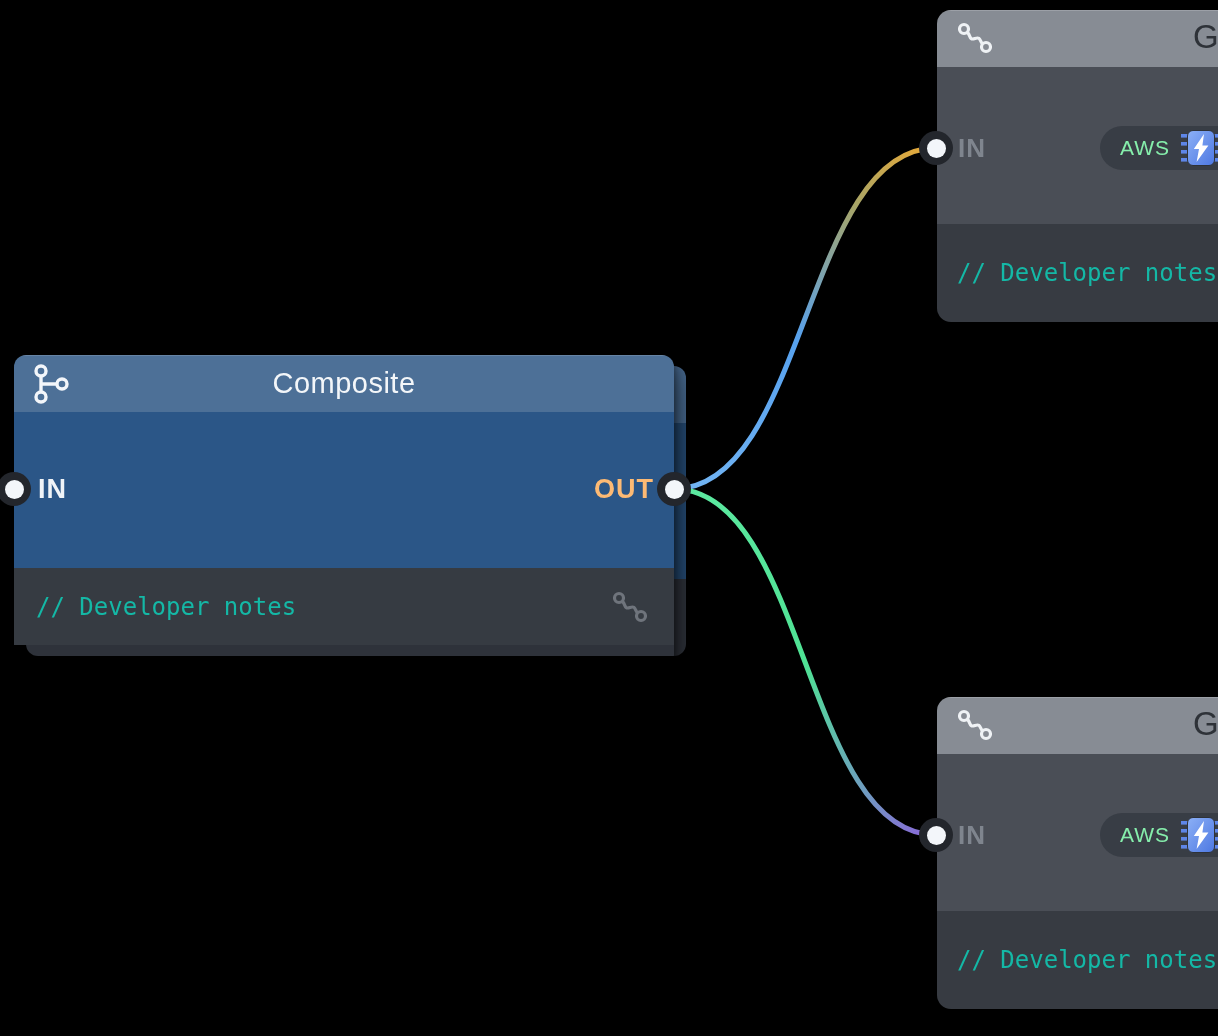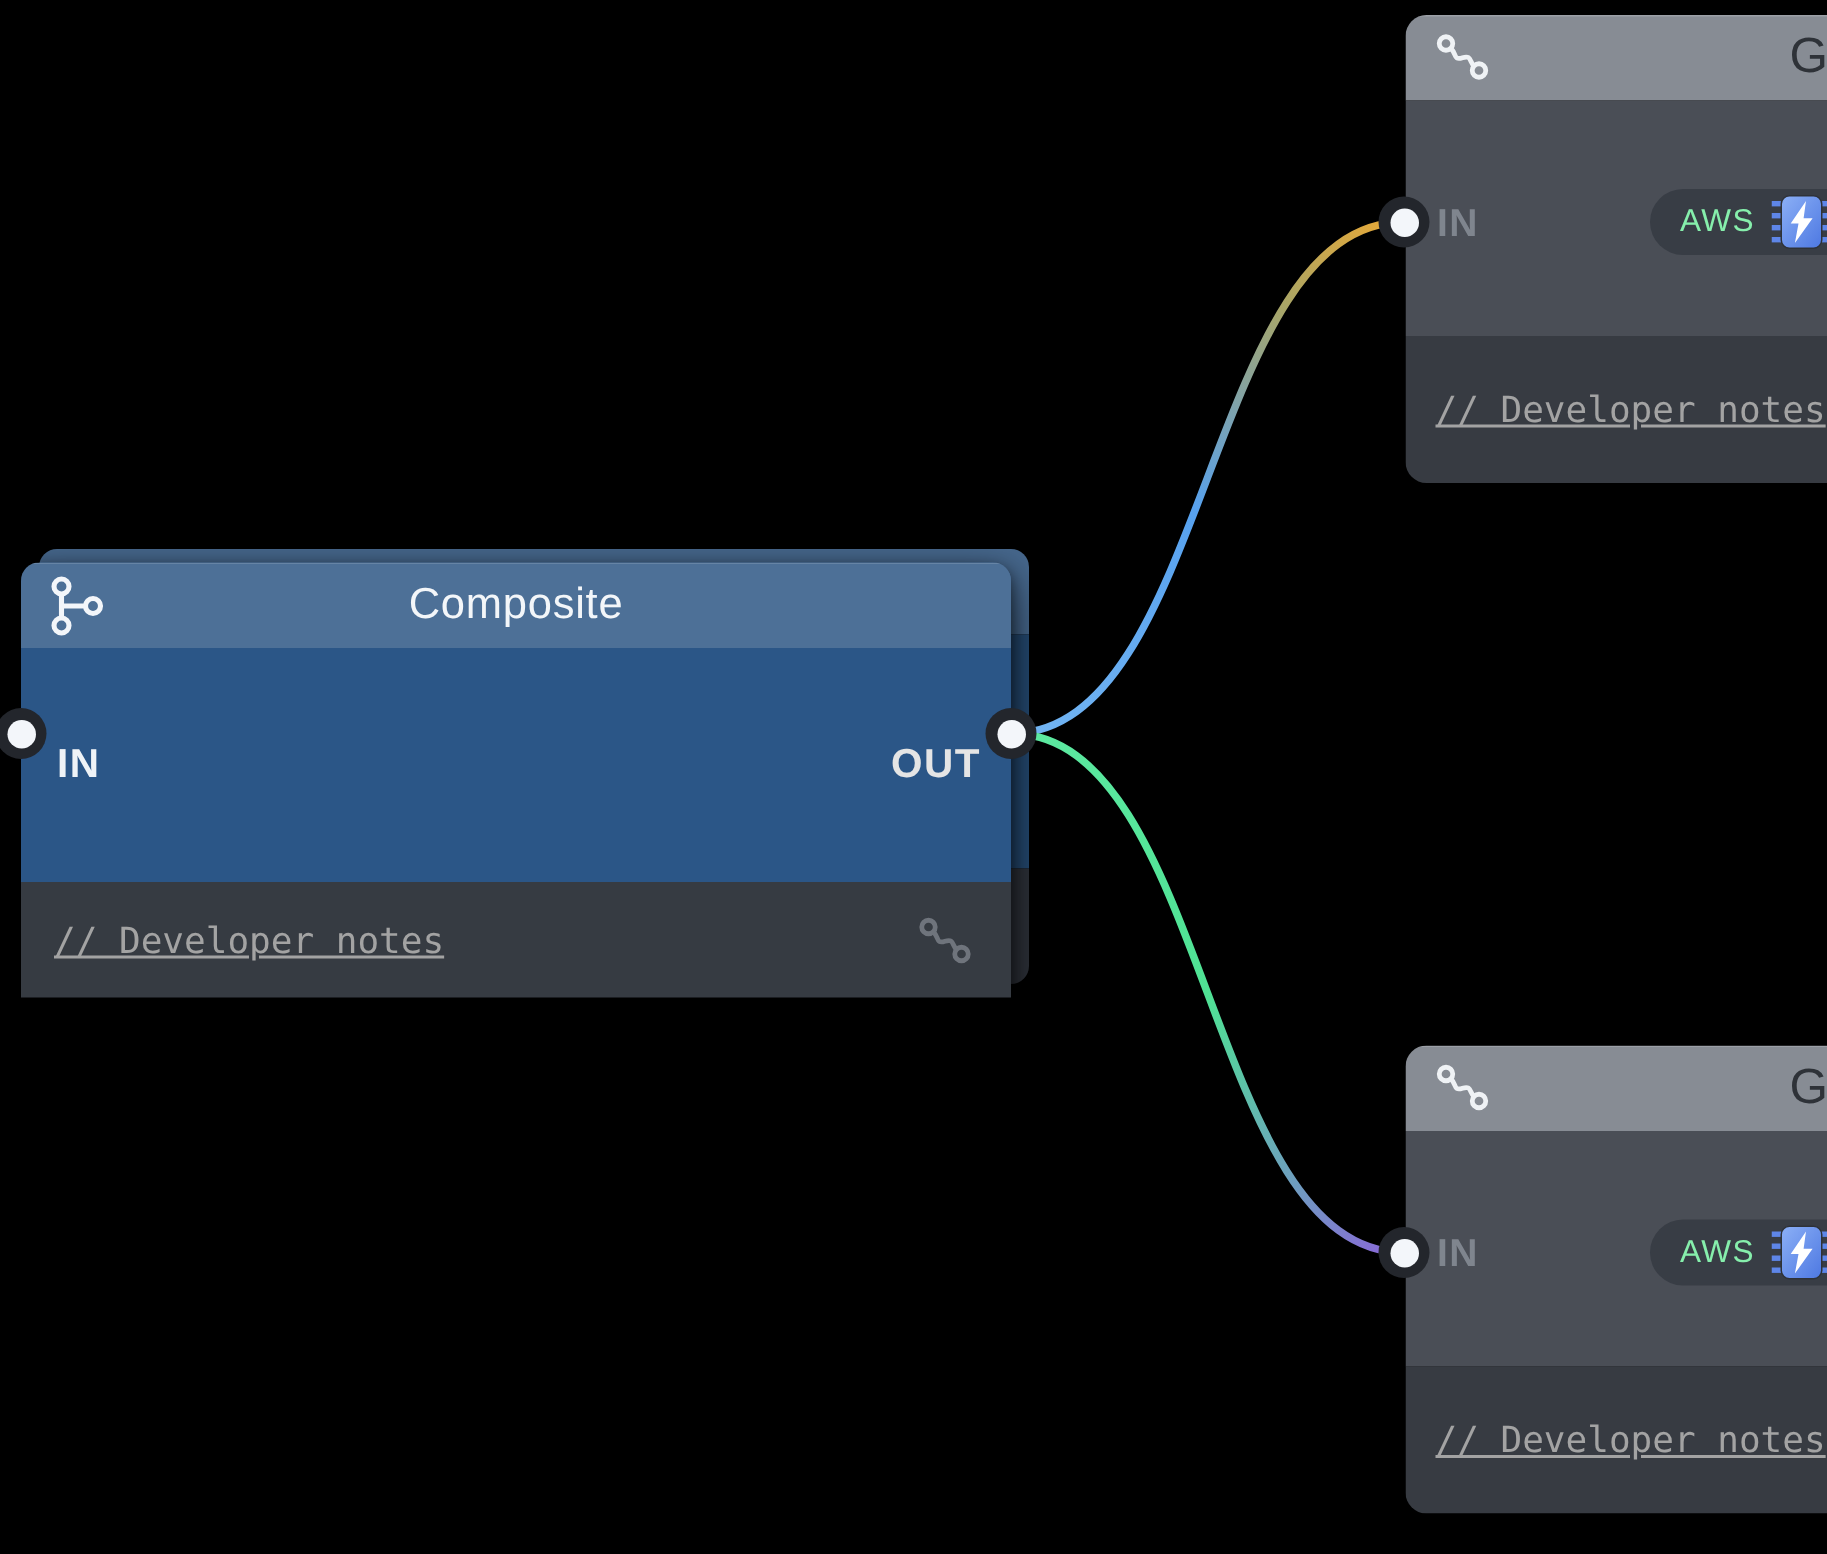--- a/index.html
+++ b/index.html
@@ -14,35 +14,35 @@
   .icon{display:inline-flex;align-items:center;justify-content:center;}
 
   
   .stack-layer{position:absolute;left:26px;top:366px;width:660px;height:290px;
     border-radius:12px;overflow:hidden;
     box-shadow:8px 12px 22px rgba(0,0,0,.6);}
   .stack-layer .sl-header{height:57px;background:#46678c;}
   .stack-layer .sl-body{height:156px;background:#254a72;}
   .stack-layer .sl-footer{height:77px;background:#2e323a;}
 
-  .composite{left:14px;top:355px;width:660px;height:312px;z-index:2;margin-top:20px;}
+  .composite{left:14px;top:355px;width:660px;height:312px;z-index:2;}
   .c-header{position:relative;height:57px;background:#4d7097;
     display:flex;align-items:center;justify-content:center;
     box-shadow:inset 0 1px 0 rgba(255,255,255,.14);}
   .c-header .icon{position:absolute;left:18px;top:8px;}
   .c-title{font-size:29px;font-weight:500;color:#f3f6f9;letter-spacing:.5px;}
   .c-body{position:relative;height:156px;background:#2b5687;}
   .c-in{position:absolute;left:24px;top:61px;height:32px;line-height:32px;
     font-size:27px;font-weight:700;color:#eff3f7;letter-spacing:1px;}
   .c-out{position:absolute;right:20px;top:61px;height:32px;line-height:32px;
-    font-size:27px;font-weight:700;color:#e5e5e5;letter-spacing:1px;}
+    font-size:27px;font-weight:700;color:#fdba74;letter-spacing:1px;}
   .c-footer{height:77px;background:#363b42;display:flex;align-items:center;
     justify-content:space-between;padding:0 24px 0 22px;box-sizing:border-box;}
 
-  .notes{font-family:"DejaVu Sans Mono",monospace;font-size:24px;color:#a3a3a3;text-decoration:underline;}
+  .notes{font-family:"DejaVu Sans Mono",monospace;font-size:24px;color:#14b8a6;}
 
   
   .gateway{width:420px;height:312px;left:937px;border-radius:14px;}
   .gw-top{top:10px;}
   .gw-bottom{top:697px;}
   .g-header{position:relative;height:57px;background:#878c94;
     box-shadow:inset 0 1px 0 rgba(255,255,255,.18);}
   .g-header .icon{position:absolute;left:18px;top:10px;}
   .g-title{position:absolute;left:256px;top:8px;font-size:33px;font-weight:500;
     color:#2e3238;}

